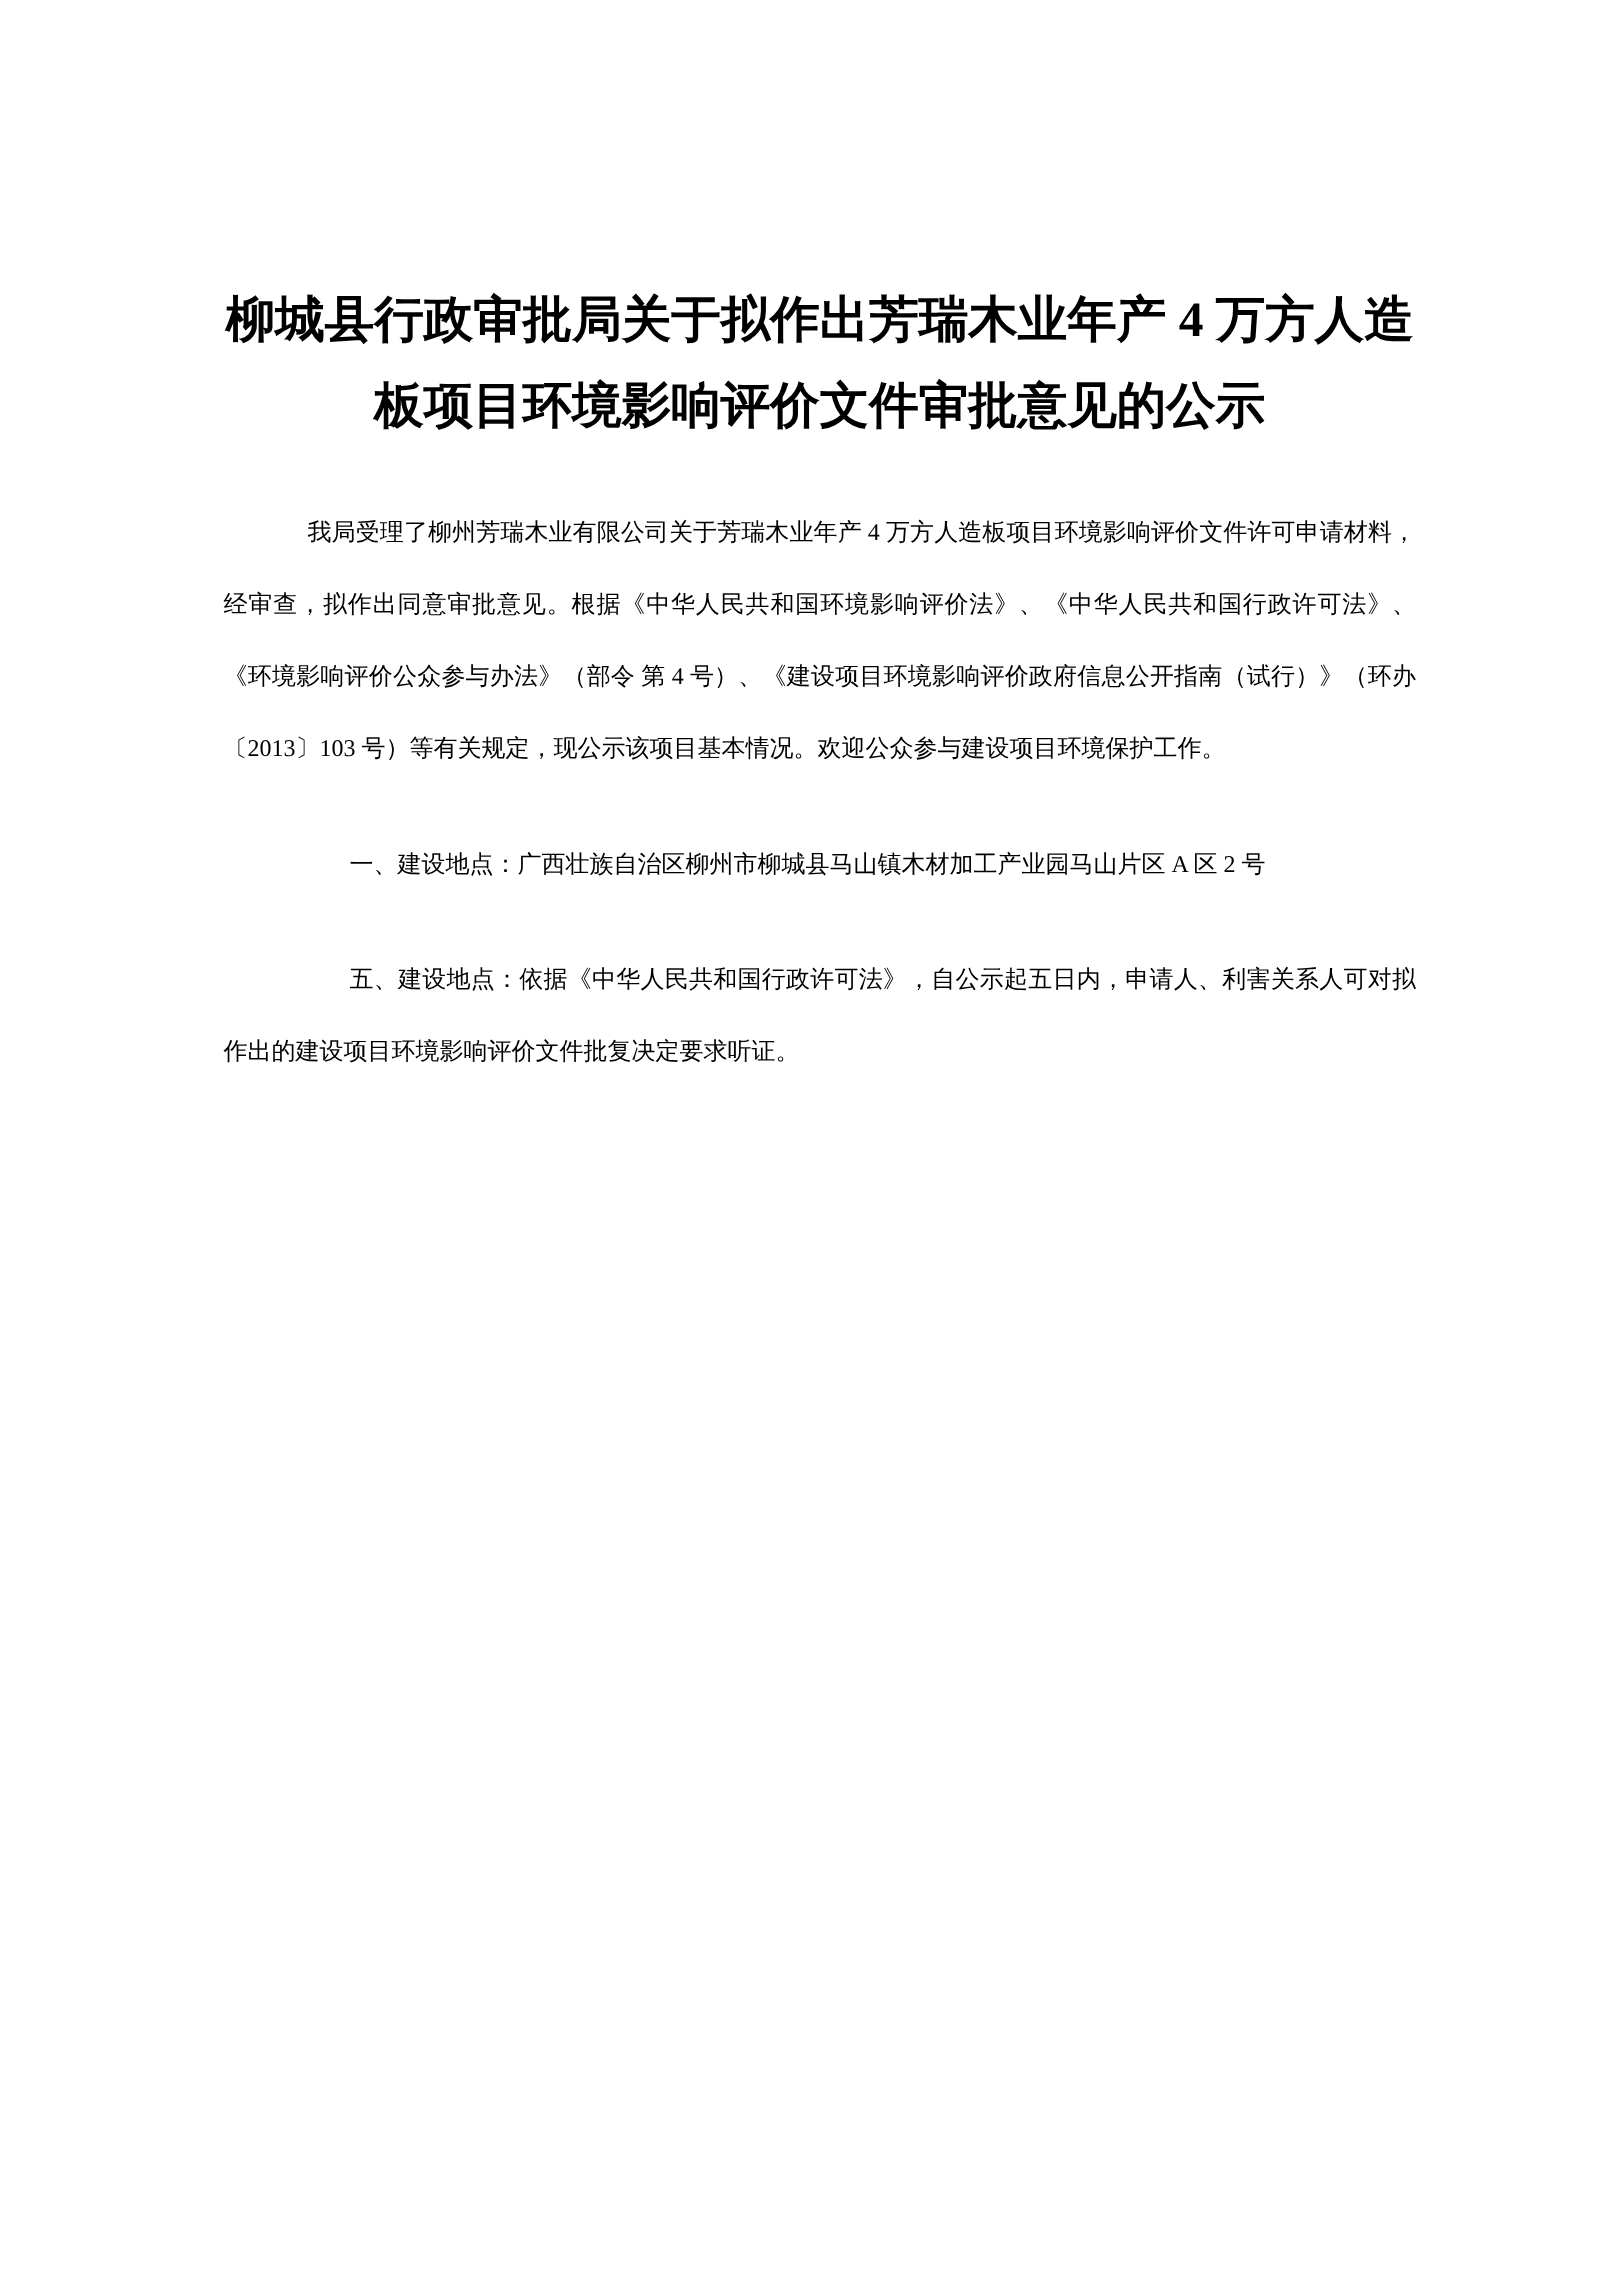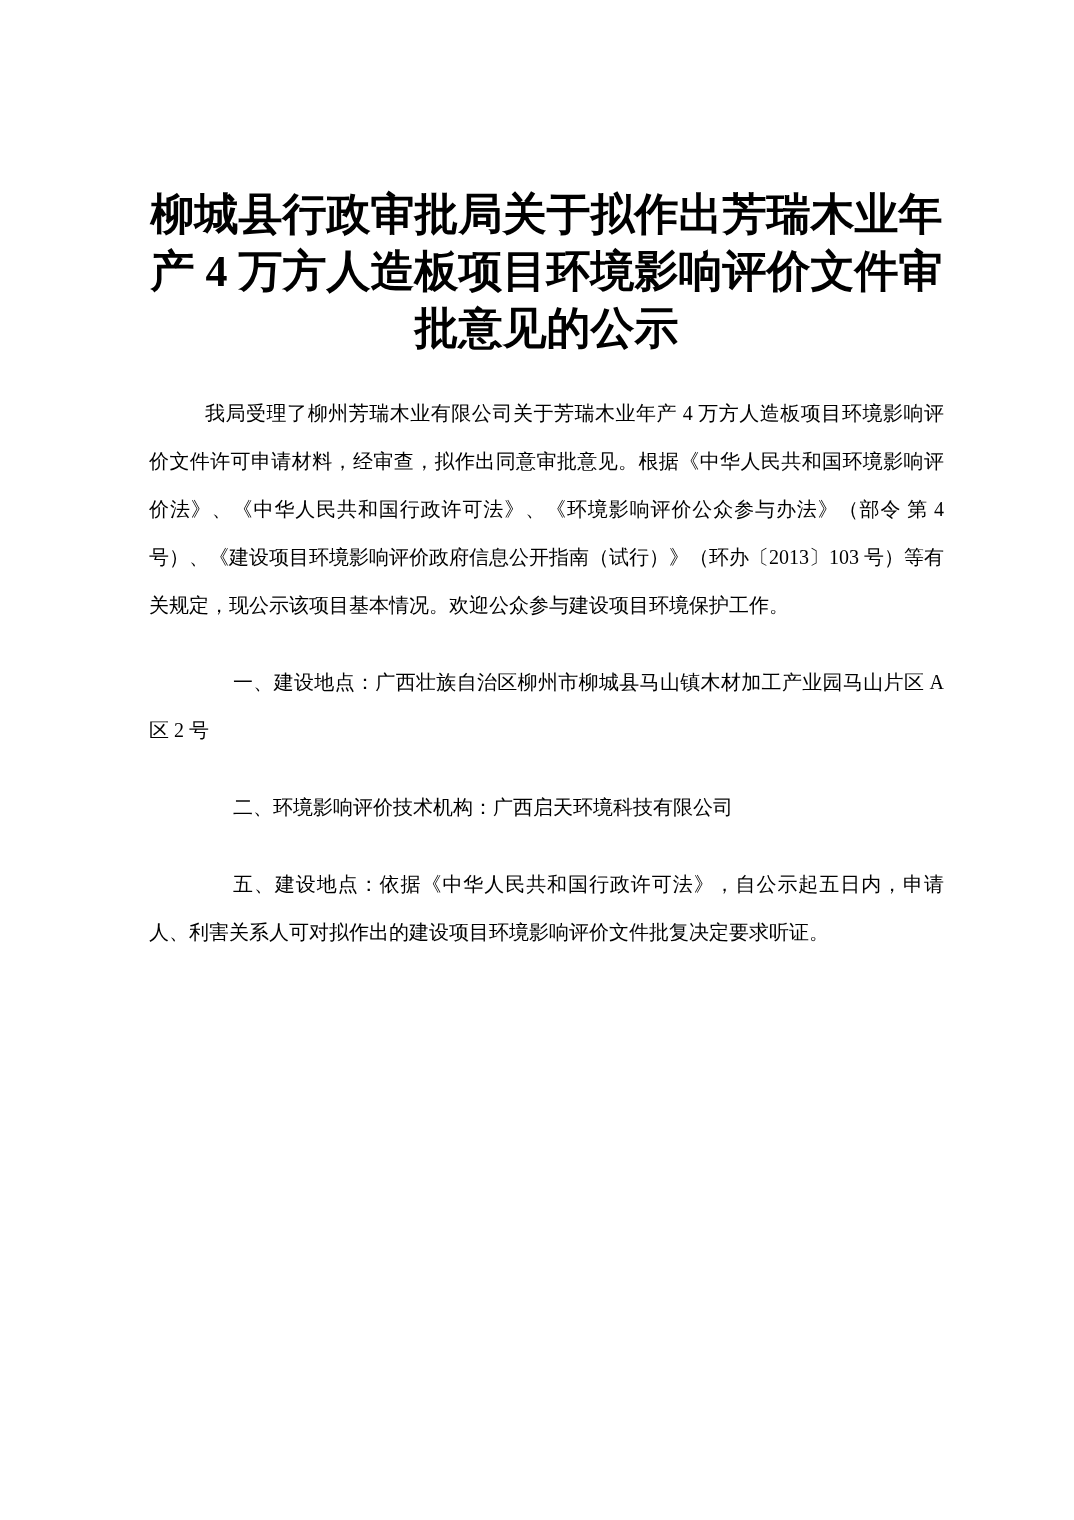--- a/index.html
+++ b/index.html
@@ -12,41 +12,40 @@
     width: 1074px;
     height: 1520px;
     background: #ffffff;
     color: #000000;
     font-family: "Liberation Serif", "DejaVu Serif", serif;
     overflow: hidden;
     box-sizing: border-box;
     padding: 186px 130px 0 149px;
   }
   .doc-title {
-    font-size: 44px;
+    font-size: 33px;
     line-height: 57px;
     font-weight: bold;
     text-align: center;
     margin: 0 0 32px 0;
   }
   .doc-body p {
-    font-size: 20px;
+    font-size: 16px;
     line-height: 48px;
     margin: 0 0 29px 0;
     text-align: justify;
   }
   .body-indent { text-indent: 56px; }
   .item-indent { text-indent: 84px; font-family: Liberation Serif, serif; }
   .bold { font-weight: bold; }
   .underline { text-decoration: underline; text-underline-offset: 4px; }
 </style>
 </head>
 <body>
 
 <div class="page">
   <h1 class="doc-title">柳城县行政审批局关于拟作出芳瑞木业年产 4 万方人造板项目环境影响评价文件审批意见的公示</h1>
   <div class="doc-body">
       <p class="body-indent"><span>我局受理了柳州芳瑞木业有限公司关于芳瑞木业年产 4 万方人造板项目环境影响评价文件许可申请材料，经审查，拟作出同意审批意见。根据《中华人民共和国环境影响评价法》、《中华人民共和国行政许可法》、《环境影响评价公众参与办法》（部令 第 4 号）、《建设项目环境影响评价政府信息公开指南（试行）》（环办〔2013〕103 号）等有关规定，现公示该项目基本情况。欢迎公众参与建设项目环境保护工作。</span></p>
       <p class="item-indent"><span>一、建设地点：广西壮族自治区柳州市柳城县马山镇木材加工产业园马山片区 A 区 2 号</span></p>
-      <p class="item-indent"><span>二、环境影响评价技术机构：广西启天环境科技有限公司</span></p>
       <p class="item-indent"><span>五、建设地点：依据《中华人民共和国行政许可法》，自公示起五日内，申请人、利害关系人可对拟作出的建设项目环境影响评价文件批复决定要求听证。</span></p>
     </div>
 </div>
 
 </body></html>

